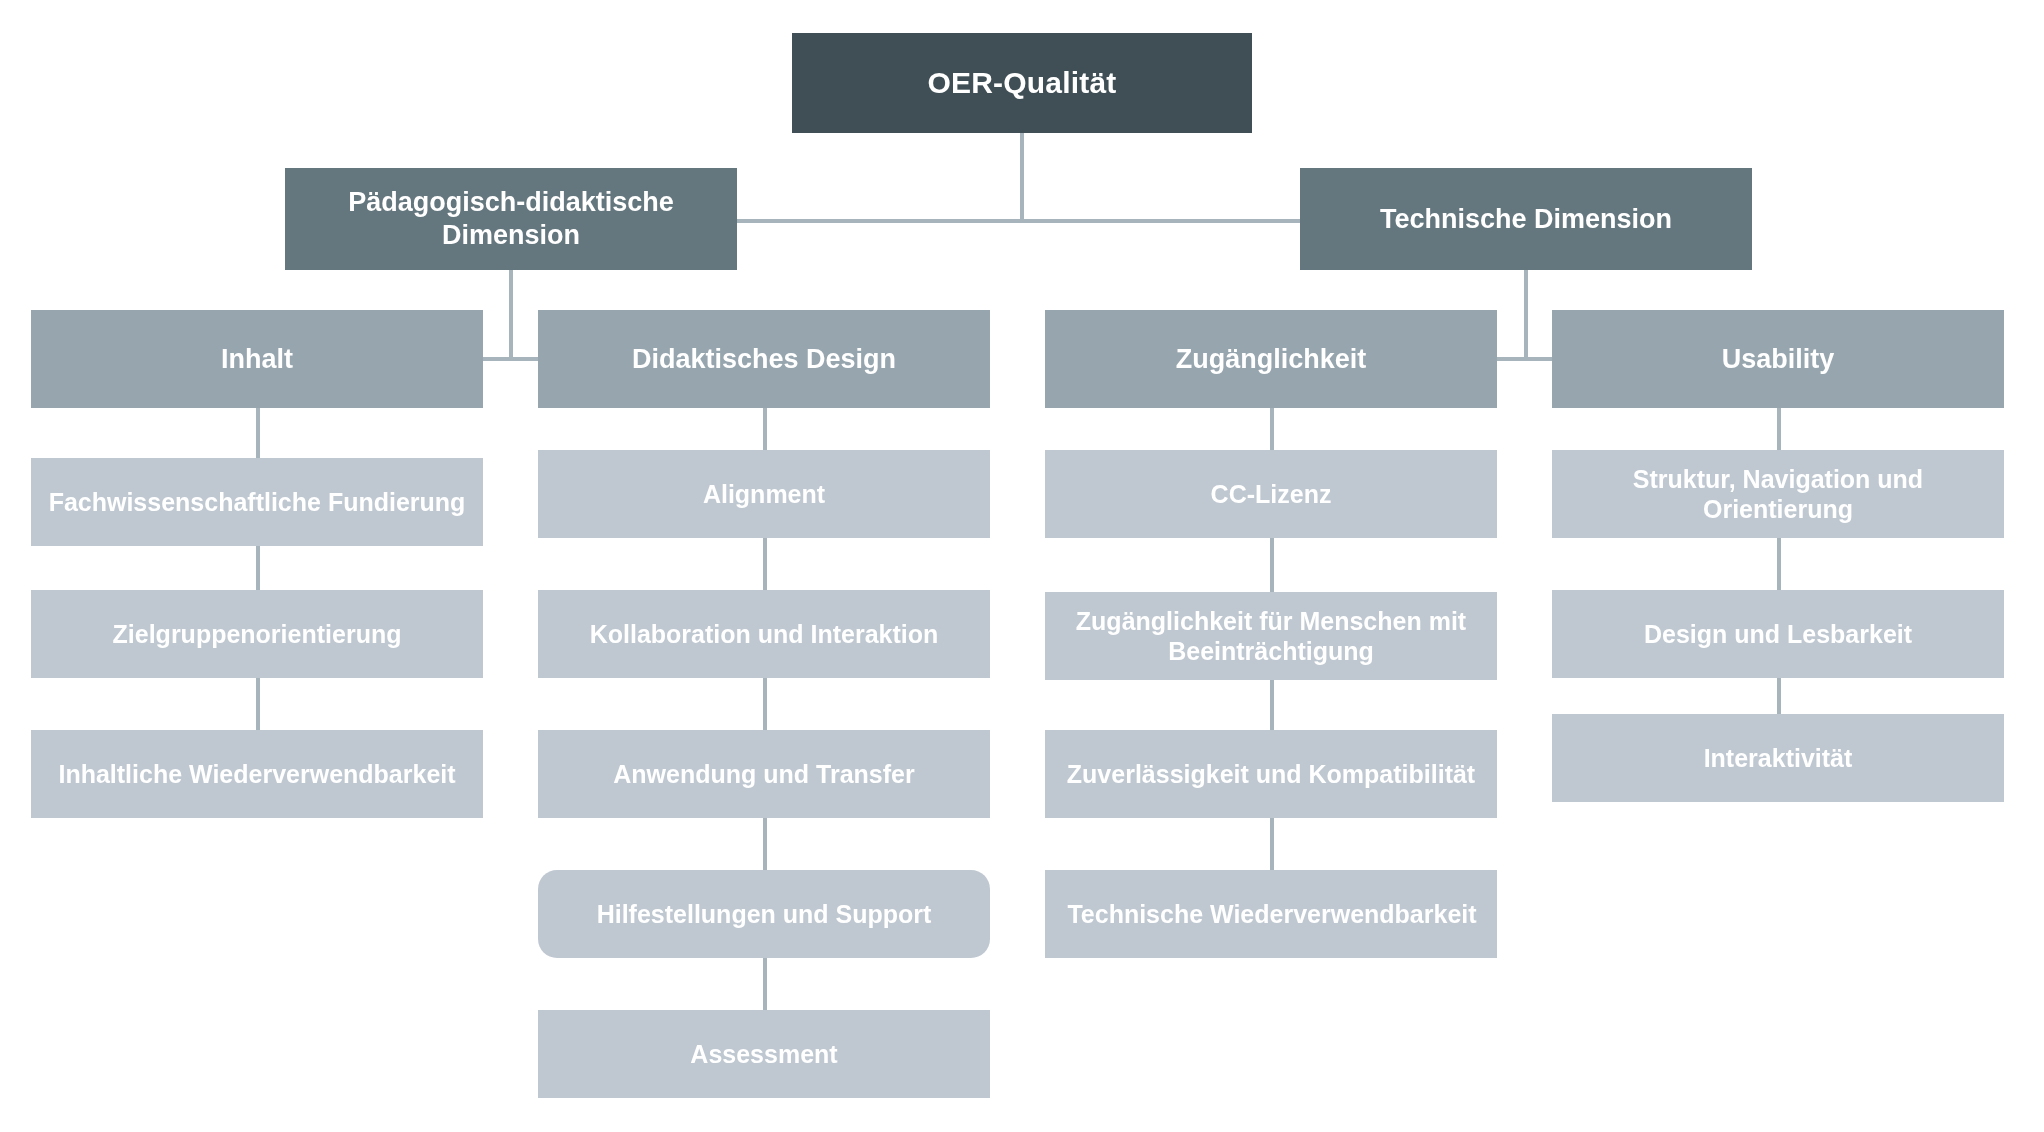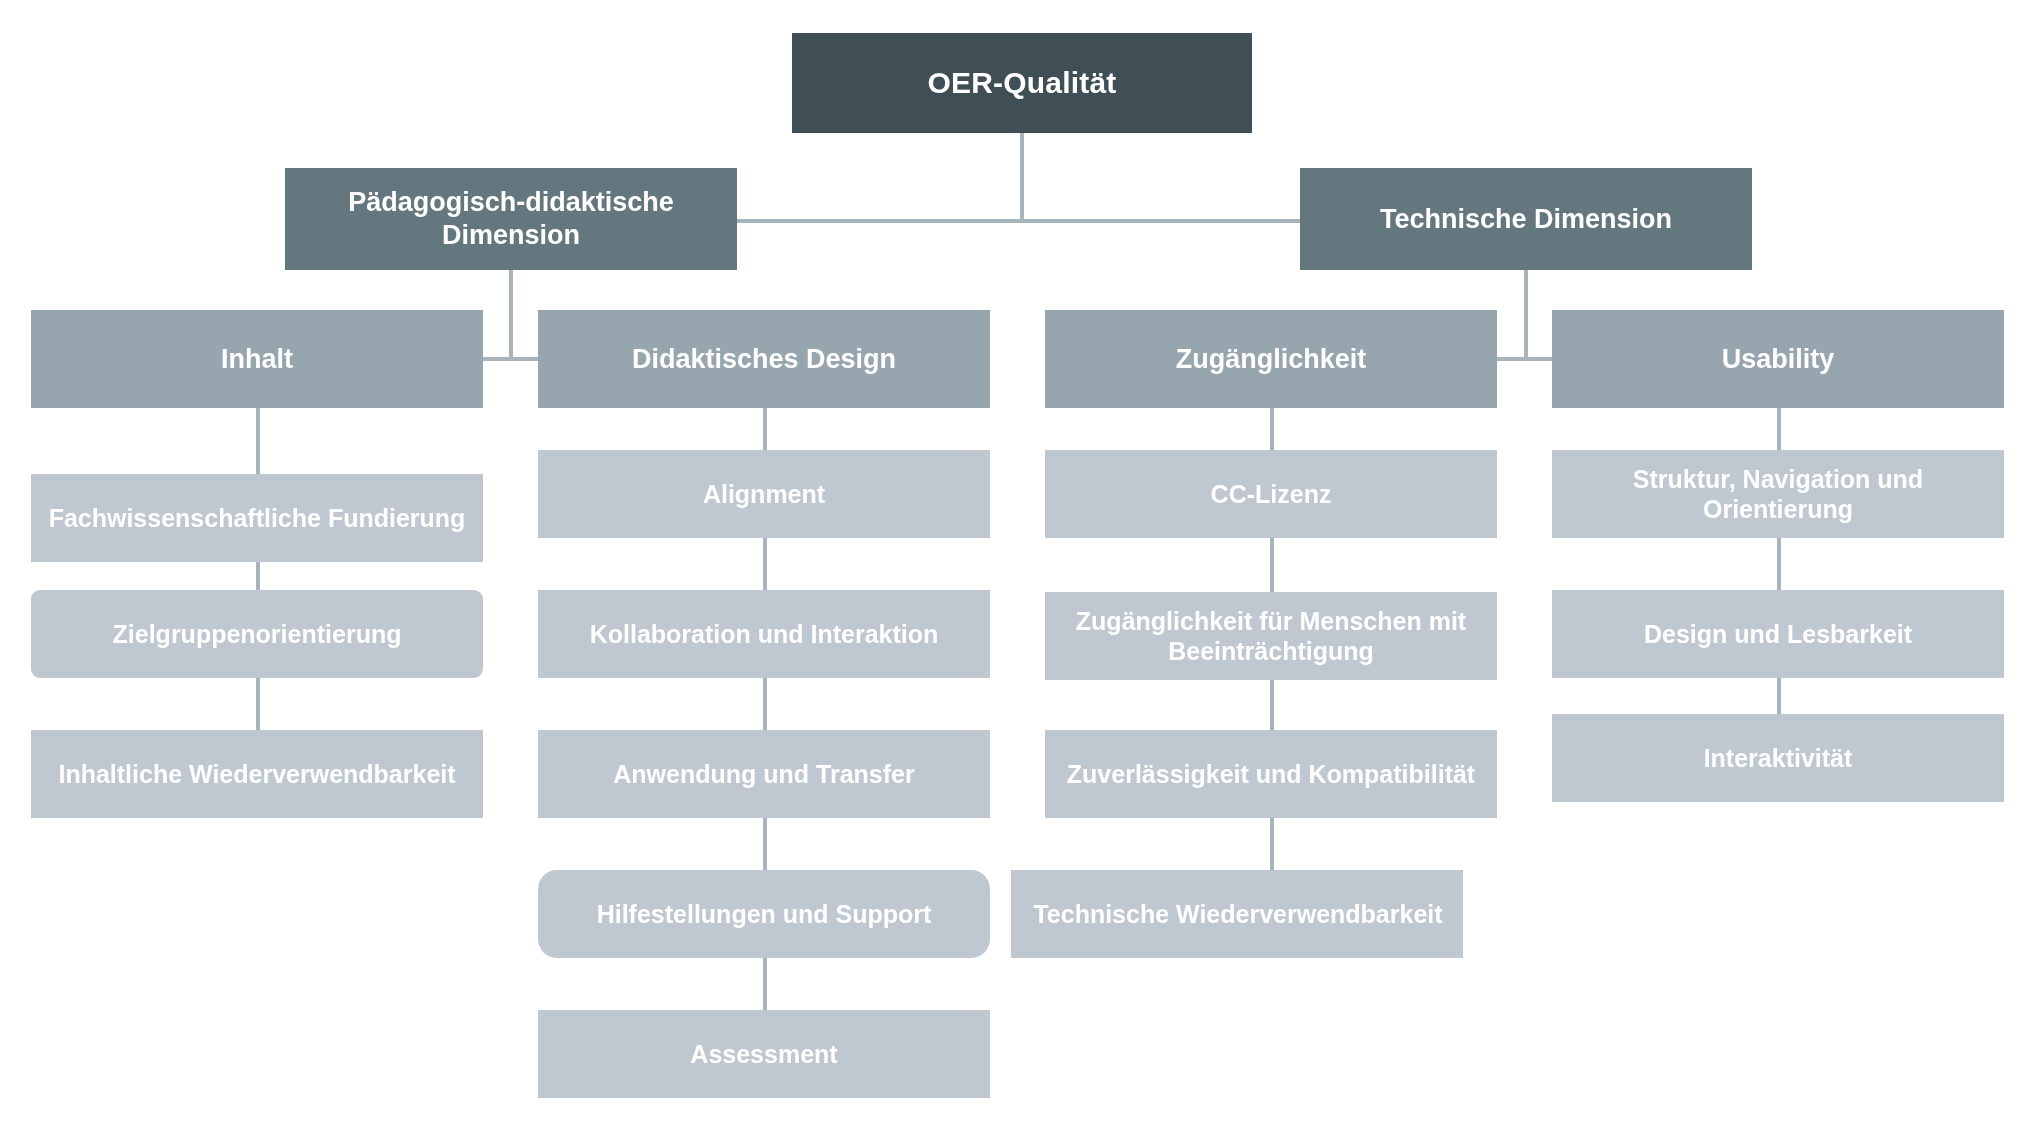--- a/index.html
+++ b/index.html
@@ -79,24 +79,24 @@
   </div>
 
   <div class="node lvl-cat" style="left:1045px;top:310px;width:452px;height:98px;">
     <span>Zugänglichkeit</span>
   </div>
 
   <div class="node lvl-cat" style="left:1552px;top:310px;width:452px;height:98px;">
     <span>Usability</span>
   </div>
 
-  <div class="node lvl-leaf" style="left:31px;top:474px;width:452px;height:88px;">
+  <div class="node lvl-leaf" style="left:31px;top:458px;width:452px;height:88px;">
     <span>Fachwissenschaftliche Fundierung</span>
   </div>
-  <div class="node lvl-leaf" style="left:31px;top:590px;width:452px;height:88px;border-radius:9px;">
+  <div class="node lvl-leaf" style="left:31px;top:590px;width:452px;height:88px;">
     <span>Zielgruppenorientierung</span>
   </div>
   <div class="node lvl-leaf" style="left:31px;top:730px;width:452px;height:88px;">
     <span>Inhaltliche Wiederverwendbarkeit</span>
   </div>
 
   <div class="node lvl-leaf" style="left:538px;top:450px;width:452px;height:88px;text-align:right;">
     <span>Alignment</span>
   </div>
   <div class="node lvl-leaf" style="left:538px;top:590px;width:452px;height:88px;">
@@ -114,21 +114,21 @@
 
   <div class="node lvl-leaf" style="left:1045px;top:450px;width:452px;height:88px;">
     <span>CC-Lizenz</span>
   </div>
   <div class="node lvl-leaf" style="left:1045px;top:592px;width:452px;height:88px;">
     <span>Zugänglichkeit für Menschen mit Beeinträchtigung</span>
   </div>
   <div class="node lvl-leaf" style="left:1045px;top:730px;width:452px;height:88px;">
     <span>Zuverlässigkeit und Kompatibilität</span>
   </div>
-  <div class="node lvl-leaf" style="left:1011px;top:870px;width:452px;height:88px;padding-left:12px;">
+  <div class="node lvl-leaf" style="left:1045px;top:870px;width:452px;height:88px;padding-left:12px;">
     <span>Technische Wiederverwendbarkeit</span>
   </div>
 
   <div class="node lvl-leaf" style="left:1552px;top:450px;width:452px;height:88px;">
     <span>Struktur, Navigation und Orientierung</span>
   </div>
   <div class="node lvl-leaf" style="left:1552px;top:590px;width:452px;height:88px;">
     <span>Design und Lesbarkeit</span>
   </div>
   <div class="node lvl-leaf" style="left:1552px;top:714px;width:452px;height:88px;">

